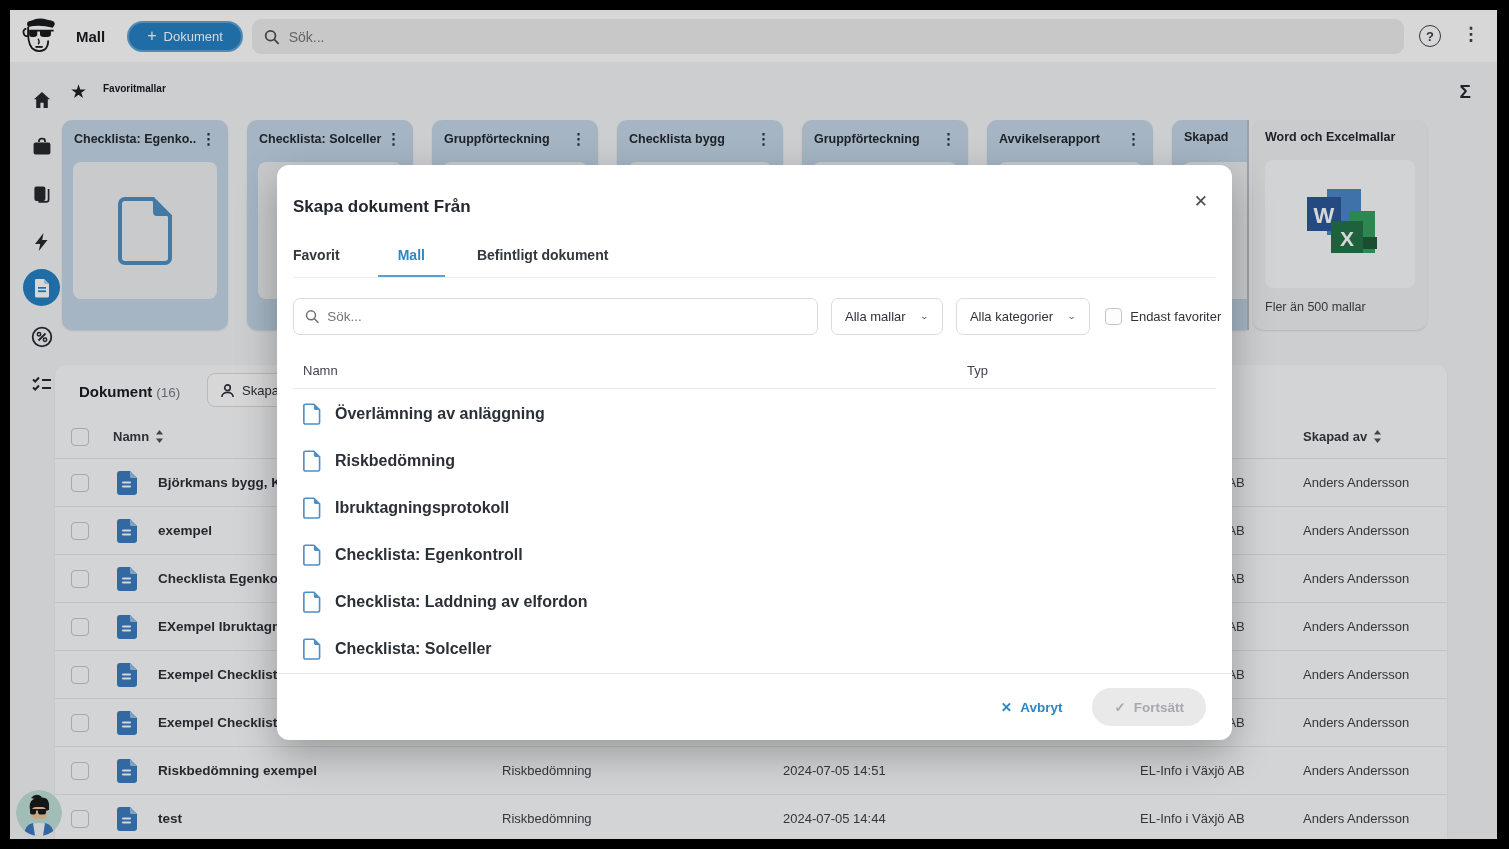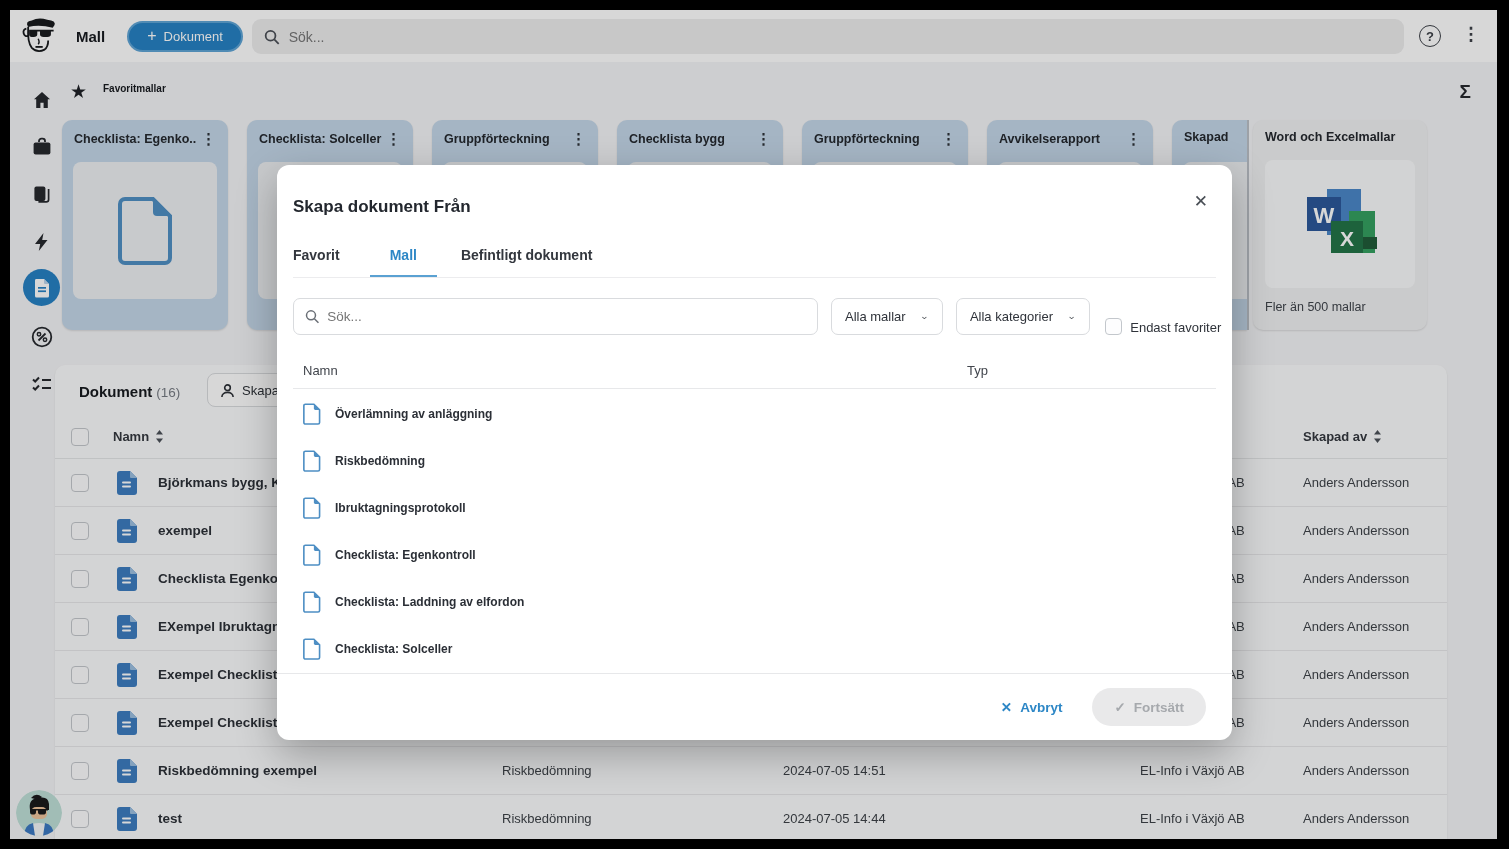--- a/index.html
+++ b/index.html
@@ -84,44 +84,44 @@
   .cname { left:103px; font-weight:bold; color:#2b2f36; font-size:13.5px; }
   .ctyp { left:447px; } .cdat { left:728px; } .ccomp { left:1085px; } .cby { left:1248px; }
 
   
   .backdrop { position:absolute; inset:0; background:rgba(10,10,12,0.165); z-index:30; }
   .modal { position:absolute; left:267px; top:155px; width:955px; height:575px; background:#fff;
     border-radius:12px; box-shadow:0 14px 40px rgba(0,0,0,.28); z-index:40; }
   .m-title { position:absolute; left:16px; top:32px; font-size:17px; font-weight:bold; color:#23272e; }
   .m-close { position:absolute; right:24px; top:26px; font-size:17px; color:#4a4f56; cursor:pointer; }
   .m-tabs { position:absolute; left:16px; right:16px; top:70px; height:43px;
-    border-bottom:1px solid #ececee; display:flex; gap:4px; }
+    border-bottom:1px solid #ececee; display:flex; gap:12px; }
   .m-tab { padding:0 20px; font-size:14px; font-weight:bold; color:#33373e; display:flex;
     align-items:center; cursor:pointer; border-bottom:2px solid transparent; }
   .m-tab:first-child { padding-left:0; padding-right:26px; }
   .m-tab.active { color:#2d87c6; border-bottom-color:#5aa1d2; }
   .m-filter { position:absolute; left:16px; right:16px; top:133px; height:37px; display:flex; gap:13px; }
   .m-search { flex:0 0 525px; height:37px; border:1px solid #d9dbde; border-radius:7px;
     display:flex; align-items:center; padding:0 11px; background:#fff; }
   .m-search input { border:0; outline:none; font-size:13.5px; color:#55595f; width:100%;
     margin-left:8px; font-family:inherit; }
   .m-select { height:37px; border:1px solid #d9dbde; border-radius:7px; background:#fff;
     display:flex; align-items:center; gap:14px; padding:0 13px; font-size:13px;
     color:#2f333a; cursor:pointer; white-space:nowrap; }
-  .m-favcheck { display:flex; align-items:flex-end; gap:8px; font-size:13px; color:#2f333a;
+  .m-favcheck { display:flex; align-items:center; gap:8px; font-size:13px; color:#2f333a;
     margin-left:2px; cursor:pointer; white-space:nowrap; }
   .m-favcheck .cb { width:17px; height:17px; }
   .m-listhdr { position:absolute; left:16px; right:16px; top:196px; height:28px;
     border-bottom:1px solid #e7e8ea; font-size:13px; color:#41454c; }
   .m-listhdr .h-namn { position:absolute; left:10px; top:2px; }
   .m-listhdr .h-typ { position:absolute; left:674px; top:2px;text-align:center; }
   .m-rows { position:absolute; left:16px; right:16px; top:225px; height:283px; }
   .m-row { position:relative; height:47px; display:flex; align-items:center; cursor:pointer; }
   .m-row svg { margin-left:10px; flex:0 0 auto; }
-  .m-row .m-name { margin-left:14px; font-size:12px; font-weight:bold; color:#2b2f36; }
+  .m-row .m-name { margin-left:14px; font-size:16px; font-weight:bold; color:#2b2f36; }
   .m-footer { position:absolute; left:0; right:0; top:508px; height:67px;
     border-top:1px solid #e7e8ea; display:flex; align-items:center; justify-content:flex-end;
     gap:30px; padding-right:26px; }
   .m-cancel { display:flex; align-items:center; gap:8px; color:#2d87c6; font-size:13.5px;
     font-weight:bold; cursor:pointer; }
   .m-continue { height:38px; padding:0 22px; border-radius:19px; background:#e9e9ea;
     color:#a6a9ad; font-size:13.5px; font-weight:bold; display:flex; align-items:center;
     gap:8px; cursor:pointer; border:0; }
   .chev { font-size:11px; color:#55595f; transform:scaleY(.8); }
   svg { display:block; }

